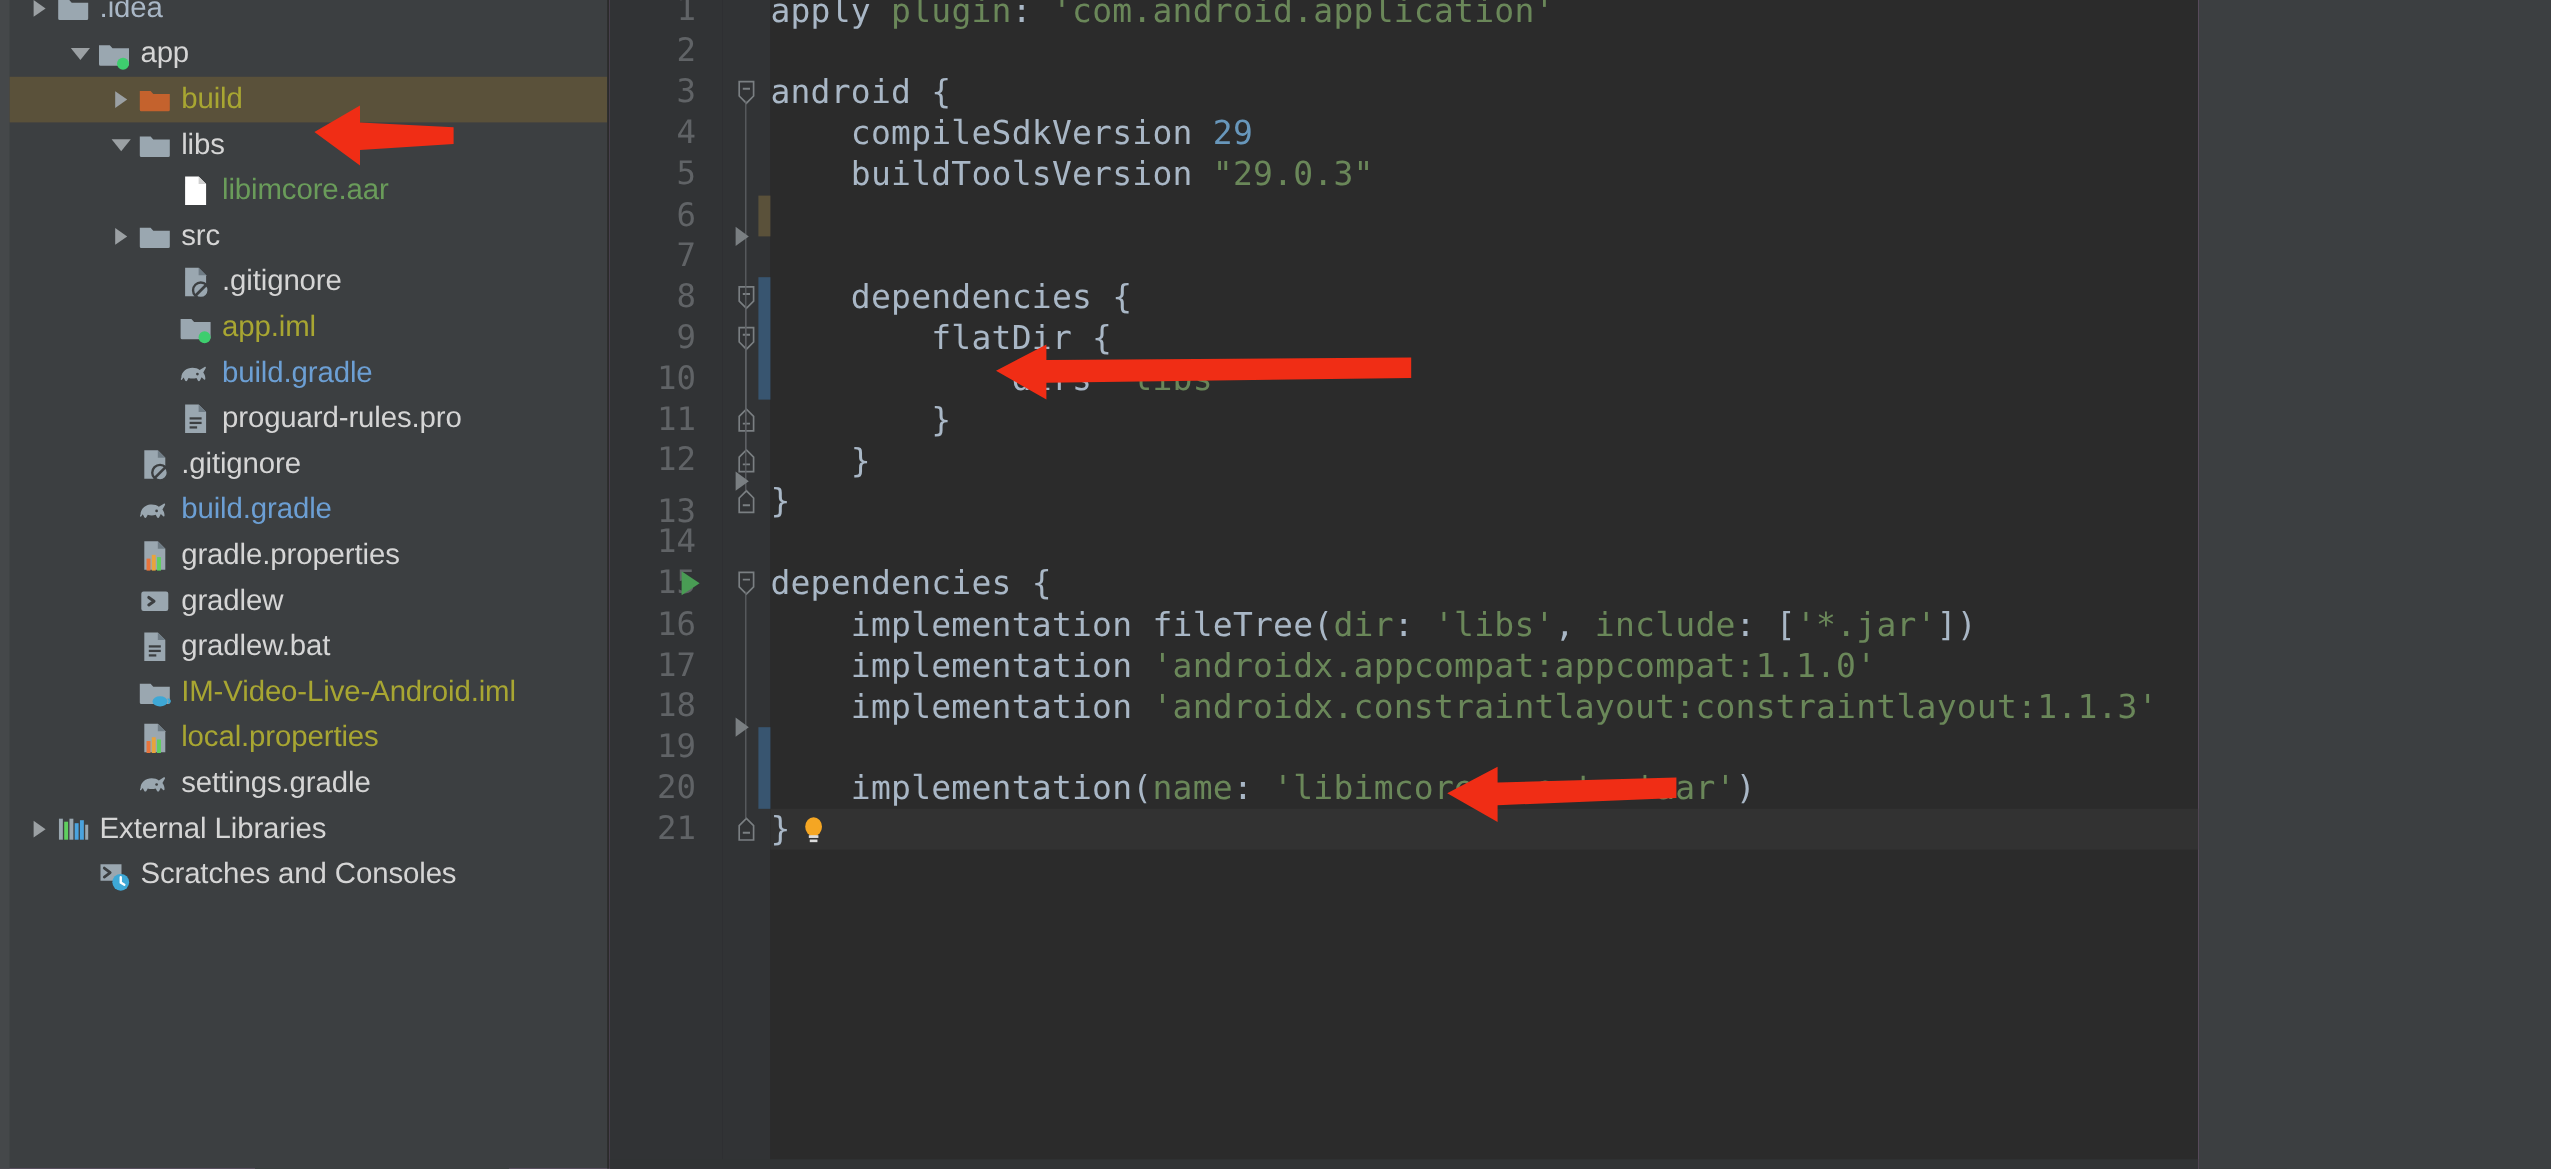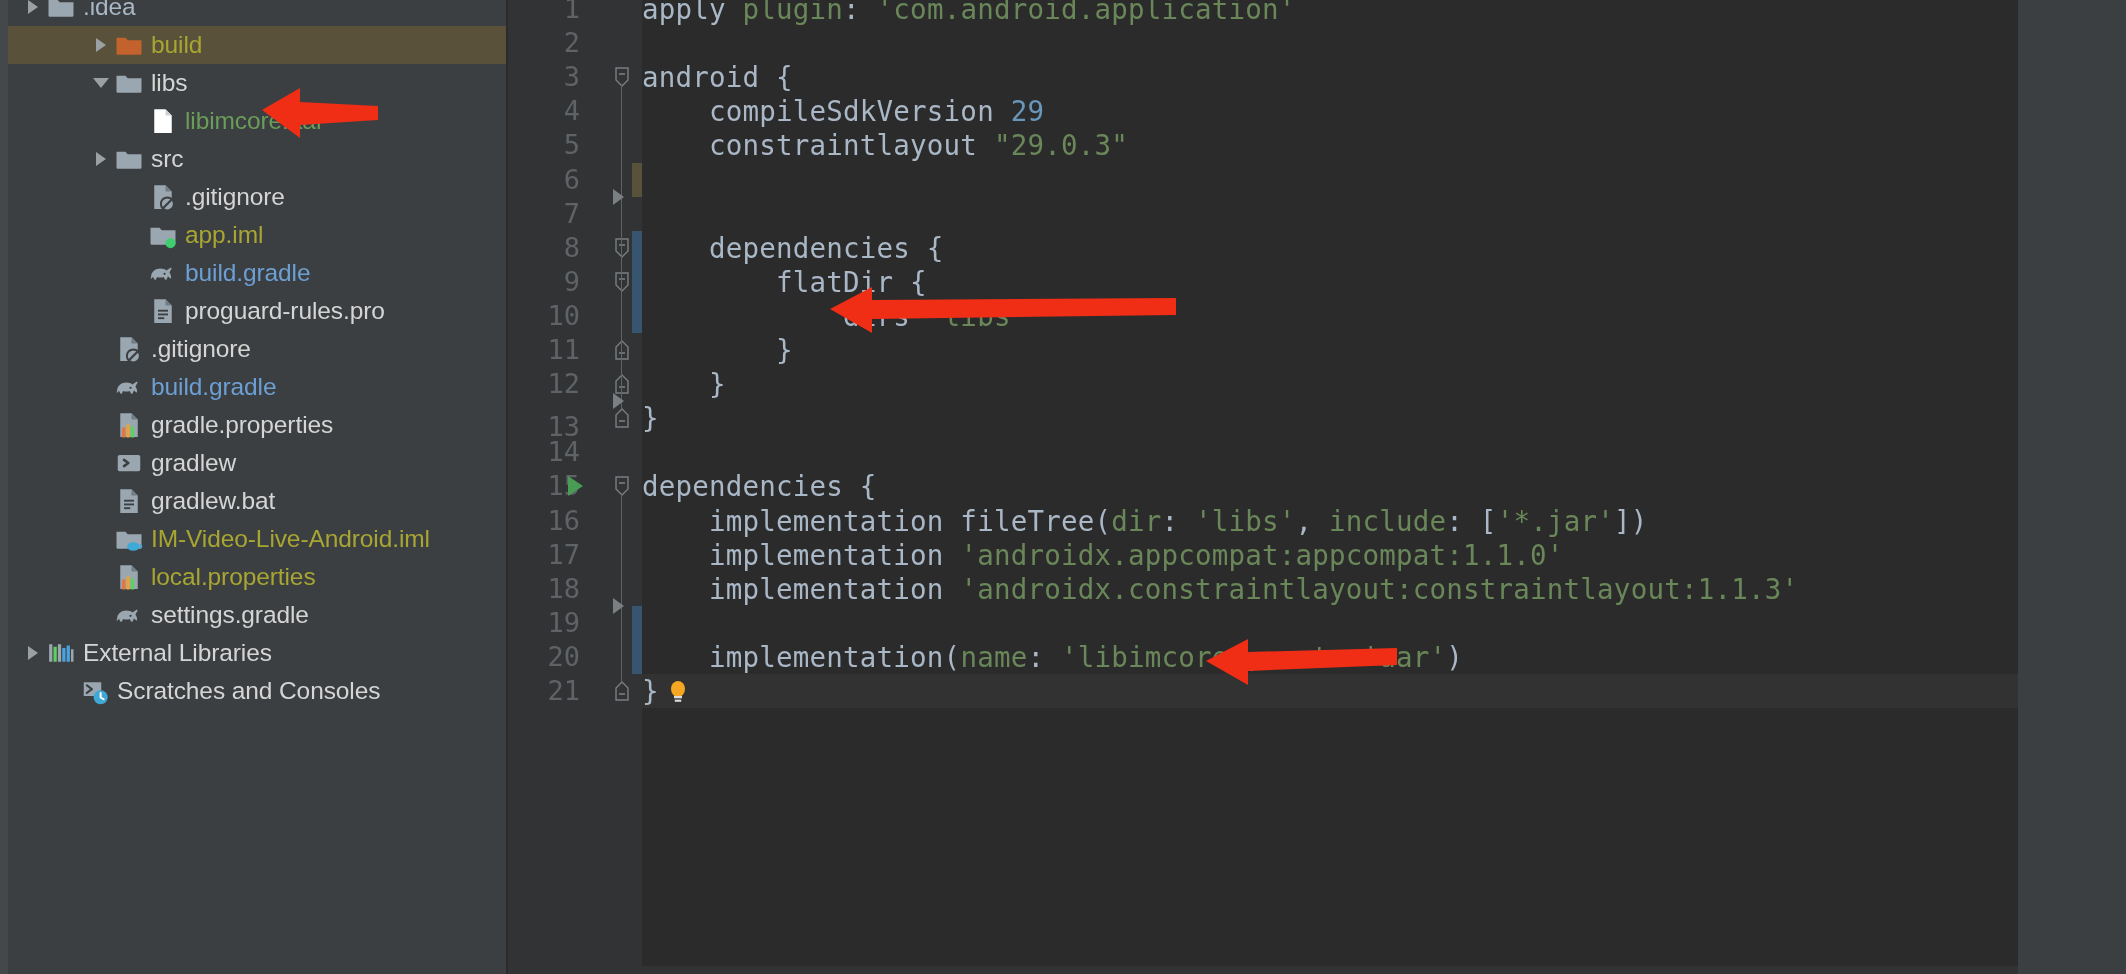--- a/index.html
+++ b/index.html
@@ -1,21 +1,21 @@
 <!DOCTYPE html>
 <html><head>
 <meta charset="utf-8">
 <style>
   html,body{margin:0;padding:0;background:#3c3f41;}
   body{
     width:2126px;height:974px;overflow:hidden;
     font-family:"Liberation Sans","DejaVu Sans",sans-serif;
     -webkit-font-smoothing:antialiased;
   }
-  #app{position:relative;width:2018px;height:974px;display:flex;background:#f0abfc;}
+  #app{position:relative;width:1832px;height:974px;display:flex;background:#f0abfc;}
 
   
   #sidebar{
     position:relative;
     width:508px;height:974px;
     background:#3c3f41;
     flex:0 0 508px;
     overflow:hidden;
   }
   #sidebar-left-edge{
@@ -160,20 +160,32 @@
         <div class="row">
           <span class="arrow" style="margin-left: 12px;">
             <span class="tri"></span>
           </span>
           <span class="icon">
             <svg viewBox="0 0 24 24" xmlns="http://www.w3.org/2000/svg">
               <path d="M2 6.2h7.2l1.8 2h11v10.6a1 1 0 0 1-1 1H3a1 1 0 0 1-1-1z" fill="#9aa7b0"></path>
             </svg>
           </span>
           <span class="label" style="color: rgb(169, 183, 198);">.idea</span>
+        </div>
+        <div class="row">
+          <span class="arrow" style="margin-left: 46px;">
+            <span class="tri open"></span>
+          </span>
+          <span class="icon">
+            <svg viewBox="0 0 24 24" xmlns="http://www.w3.org/2000/svg">
+              <path d="M2 6.2h7.2l1.8 2h11v10.6a1 1 0 0 1-1 1H3a1 1 0 0 1-1-1z" fill="#9aa7b0"></path>
+              <circle cx="18" cy="18.5" r="4" fill="#3ece6e"></circle>
+            </svg>
+          </span>
+          <span class="label" style="color: rgb(213, 213, 213);">app</span>
         </div>
         <div class="row selected">
           <span class="arrow" style="margin-left: 80px;">
             <span class="tri"></span>
           </span>
           <span class="icon">
             <svg viewBox="0 0 24 24" xmlns="http://www.w3.org/2000/svg">
               <path d="M2 6.2h7.2l1.8 2h11v10.6a1 1 0 0 1-1 1H3a1 1 0 0 1-1-1z" fill="#c4622d"></path>
             </svg>
           </span>
@@ -468,21 +480,21 @@
               <line x1="7" y1="8" x2="13" y2="8" stroke="#7a7f82" stroke-width="1.6"></line>
             </g>
           </svg>
         </div>
       </div>
     <div id="code-area">
         <div class="codetext" style="top: -8px;"><span class="pln">apply </span><span class="nmarg">plugin</span><span class="pln">: </span><span class="str">'com.android.application'</span></div>
         <div class="codetext" style="top: 26.1px;"></div>
         <div class="codetext" style="top: 60.2px;"><span class="pln">android {</span></div>
         <div class="codetext" style="top: 94.3px;"><span class="pln">    compileSdkVersion </span><span class="num">29</span></div>
-        <div class="codetext" style="top: 128.4px;"><span class="pln">    constraintlayout </span><span class="str">"29.0.3"</span></div>
+        <div class="codetext" style="top: 128.4px;"><span class="pln">    buildToolsVersion </span><span class="str">"29.0.3"</span></div>
         <div class="codetext" style="top: 162.5px;"></div>
         <div class="codetext" style="top: 196.6px;"></div>
         <div class="codetext" style="top: 230.7px;"><span class="pln">    dependencies {</span></div>
         <div class="codetext" style="top: 264.8px;"><span class="pln">        flatDir {</span></div>
         <div class="codetext" style="top: 298.9px;"><span class="pln">            dirs </span><span class="str">'libs'</span></div>
         <div class="codetext" style="top: 333px;"><span class="pln">        }</span></div>
         <div class="codetext" style="top: 367.1px;"><span class="pln">    }</span></div>
         <div class="codetext" style="top: 401.2px;"><span class="pln">}</span></div>
         <div class="codetext" style="top: 435.3px;"></div>
         <div class="codetext" style="top: 469.4px;"><span class="pln">dependencies {</span></div>

